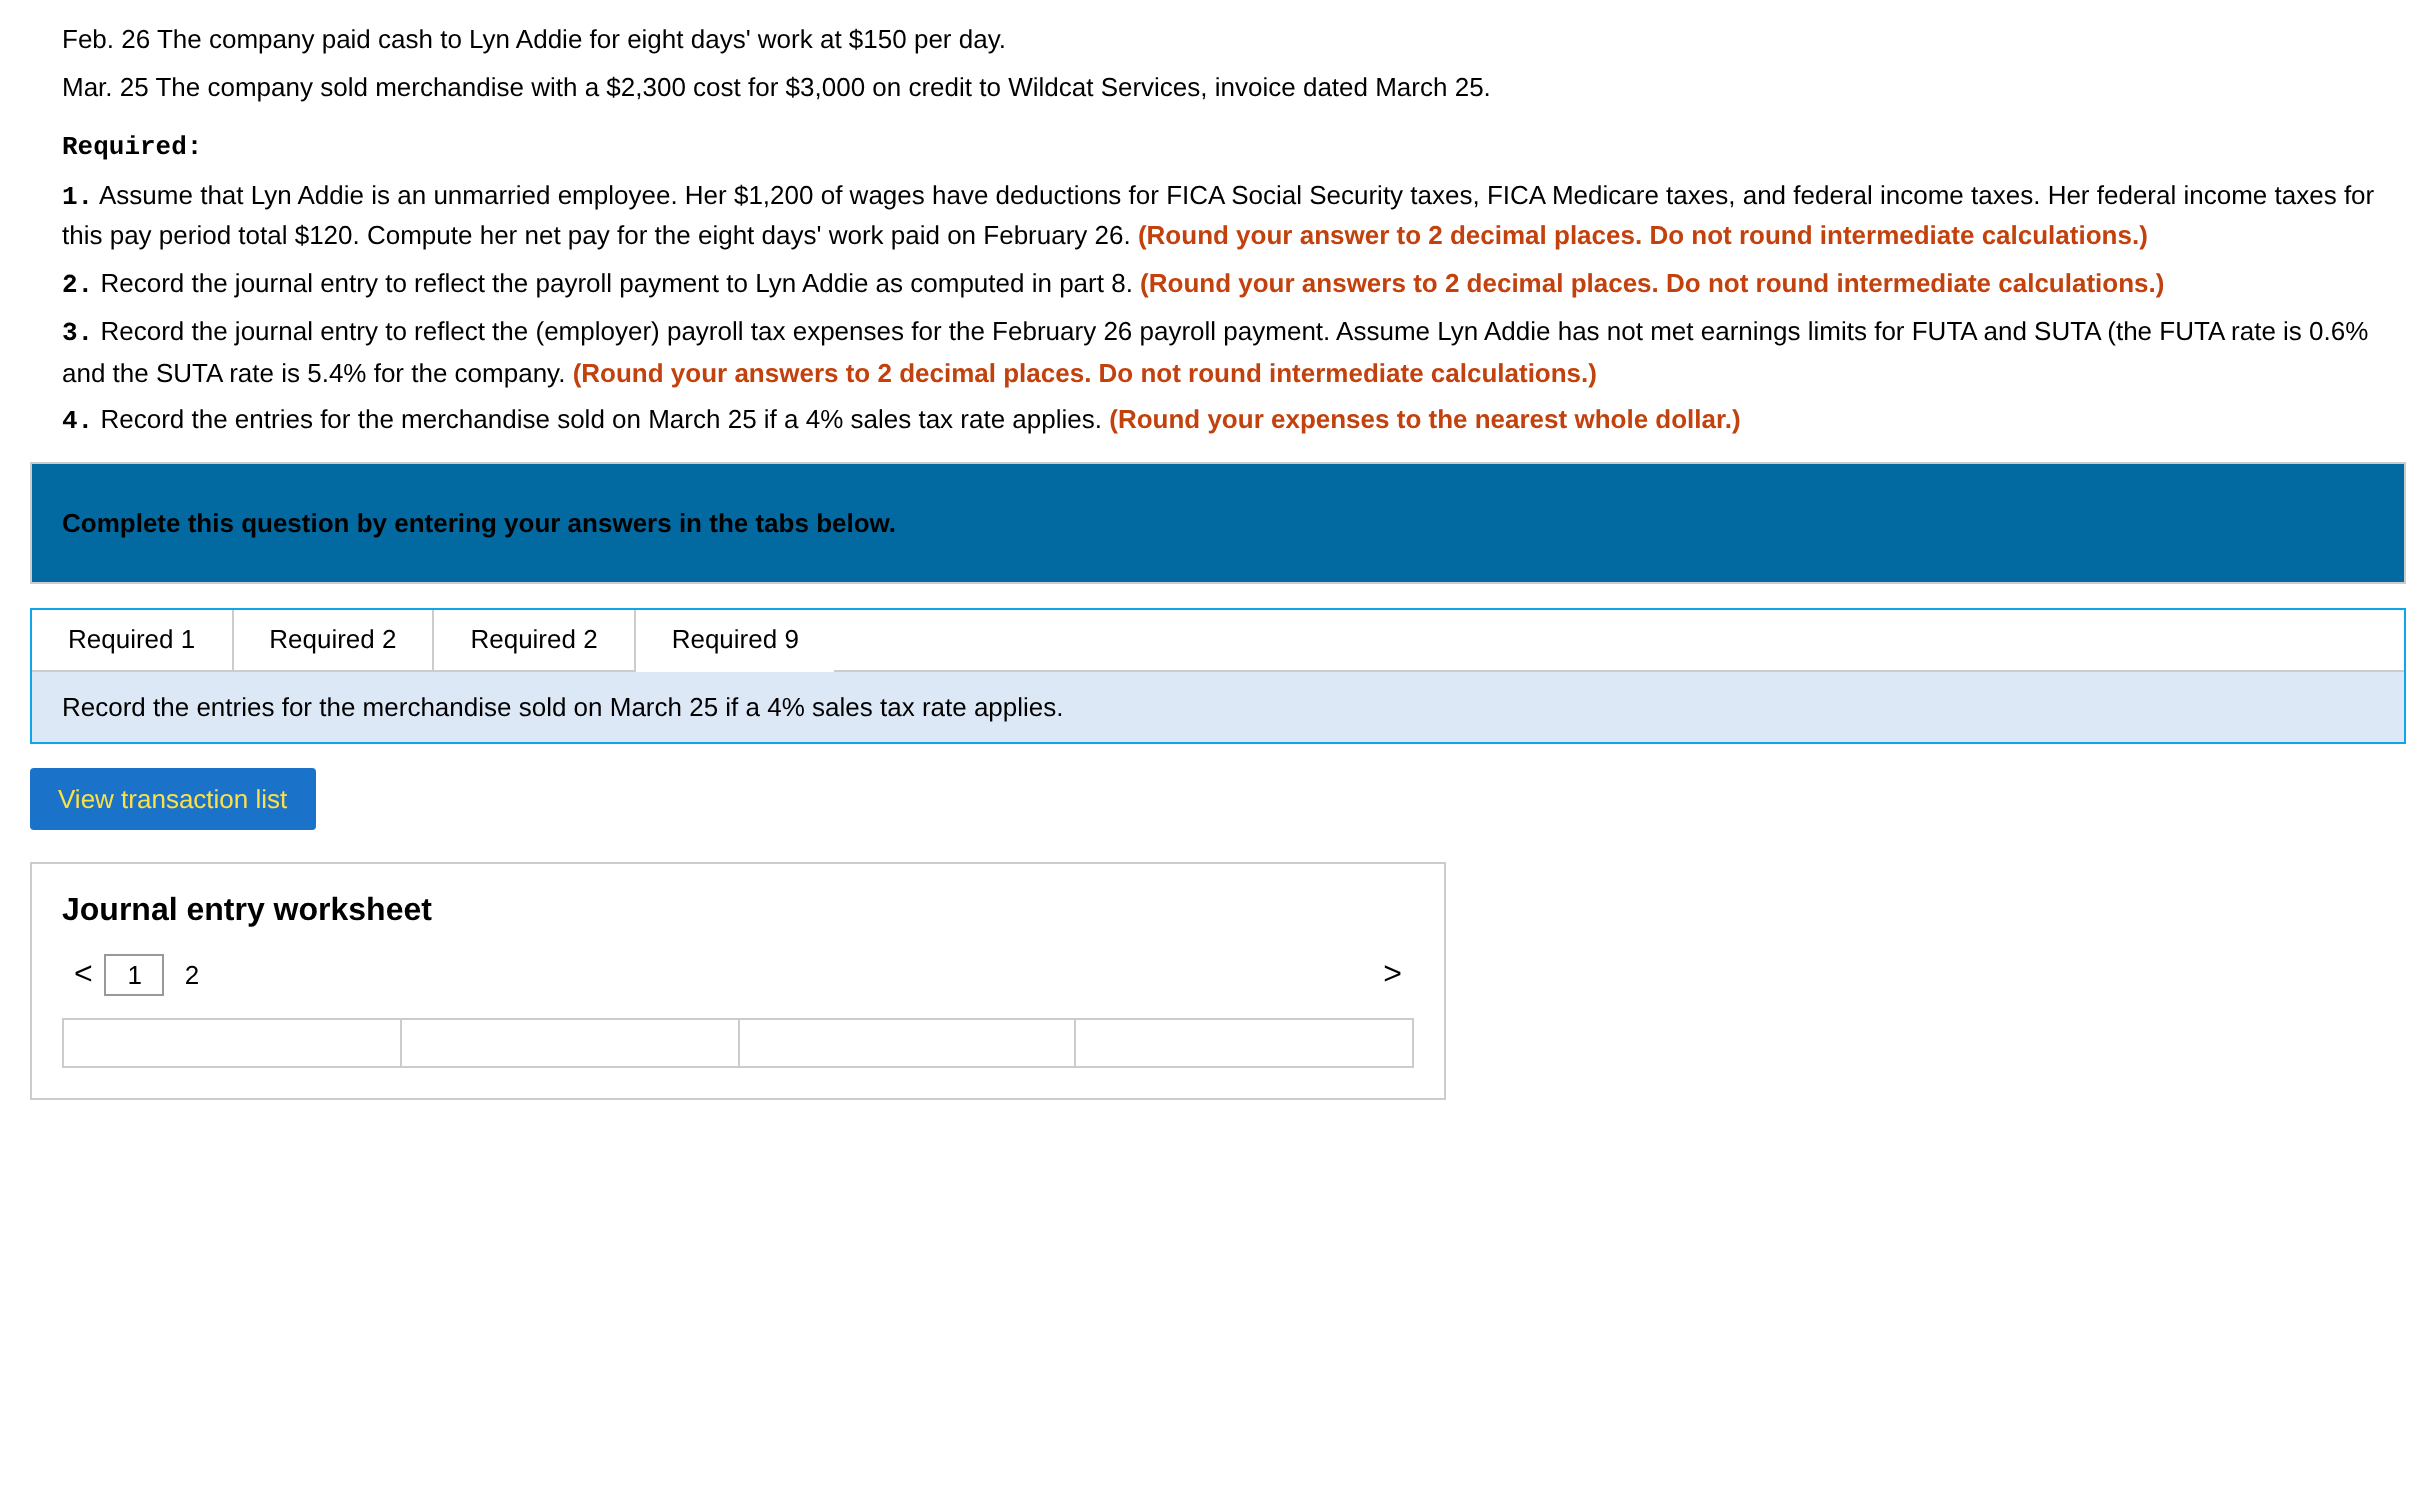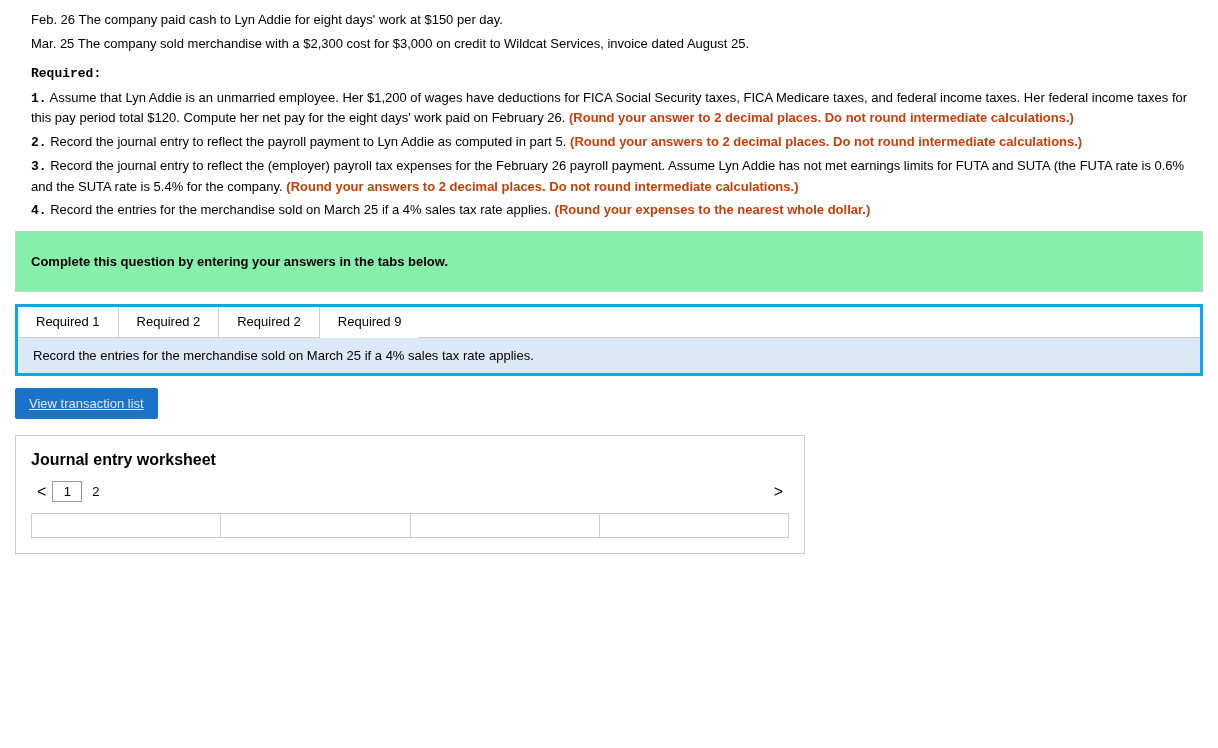--- a/index.html
+++ b/index.html
@@ -16,29 +16,29 @@
       margin-bottom: 10px;
       margin-left: 16px;
     }
     .text-block p {
       margin-bottom: 4px;
     }
     .bold { font-weight: bold; font-family: Liberation Mono, monospace; }
     .red-bold { color: #c2410c; font-weight: bold; }
 
     .instruction-box {
-      background: #86efac;
+      background: #0369a1;
       border: 1px solid #ccc;
       padding: 22px 15px;
       margin-bottom: 12px;
       font-weight: bold;
     }
 
     .tabs-container {
-      border: 3px solid #0ea5e9;
+      border: 1px solid #0ea5e9;
       margin-bottom: 0;
     }
     .tabs-row {
       display: flex;
       border-bottom: 1px solid #ccc;
     }
     .tab {
       padding: 7px 18px;
       border-right: 1px solid #ccc;
       cursor: pointer;
@@ -55,35 +55,34 @@
       font-weight: normal;
     }
     .tab-content {
       padding: 10px 15px;
       background: #dce8f5;
       font-size: 13px;
     }
 
     .btn-view {
       background: #1a73c8;
-      color: #e5e5e5;
+      color: #fde047;
       border: none;
       padding: 8px 14px;
       font-size: 13px;
       cursor: pointer;
       margin: 12px 0;
       border-radius: 2px;
-      text-decoration: underline;
     }
 
     .worksheet-box {
       border: 1px solid #ccc;
       padding: 15px;
       margin-top: 4px;
-      width: 790px;
+      width: 708px;
     }
     .worksheet-title {
       font-size: 16px;
       font-weight: bold;
       margin-bottom: 12px;
     }
     .pagination-row {
       display: flex;
       align-items: center;
       gap: 0;
@@ -134,35 +133,35 @@
     }
   </style>
 </head>
 <body>
 
 
 
 
 <div class="text-block">
   <p>Feb. 26 The company paid cash to Lyn Addie for eight days' work at $150 per day.</p>
-  <p>Mar. 25 The company sold merchandise with a $2,300 cost for $3,000 on credit to Wildcat Services, invoice dated August 25.</p>
+  <p>Mar. 25 The company sold merchandise with a $2,300 cost for $3,000 on credit to Wildcat Services, invoice dated March 25.</p>
 </div>
 
 
 <div class="text-block">
   <p><span class="bold">Required:</span></p>
 
   <p>
     <span class="bold">1.</span>
     <span> Assume that Lyn Addie is an unmarried employee. Her $1,200 of wages have deductions for FICA Social Security taxes, FICA Medicare taxes, and federal income taxes. Her federal income taxes for this pay period total $120. Compute her net pay for the eight days' work paid on February 26. </span><span class="red-bold">(Round your answer to 2 decimal places. Do not round intermediate calculations.)</span>
   </p>
 
   <p>
     <span class="bold">2.</span>
-    <span> Record the journal entry to reflect the payroll payment to Lyn Addie as computed in part 5. </span><span class="red-bold">(Round your answers to 2 decimal places. Do not round intermediate calculations.)</span>
+    <span> Record the journal entry to reflect the payroll payment to Lyn Addie as computed in part 8. </span><span class="red-bold">(Round your answers to 2 decimal places. Do not round intermediate calculations.)</span>
   </p>
 
   <p>
     <span class="bold">3.</span>
     <span> Record the journal entry to reflect the (employer) payroll tax expenses for the February 26 payroll payment. Assume Lyn Addie has not met earnings limits for FUTA and SUTA (the FUTA rate is 0.6% and the SUTA rate is 5.4% for the company. </span><span class="red-bold">(Round your answers to 2 decimal places. Do not round intermediate calculations.)</span>
   </p>
 
   <p>
     <span class="bold">4.</span>
     <span> Record the entries for the merchandise sold on March 25 if a 4% sales tax rate applies. </span><span class="red-bold">(Round your expenses to the nearest whole dollar.)</span>

